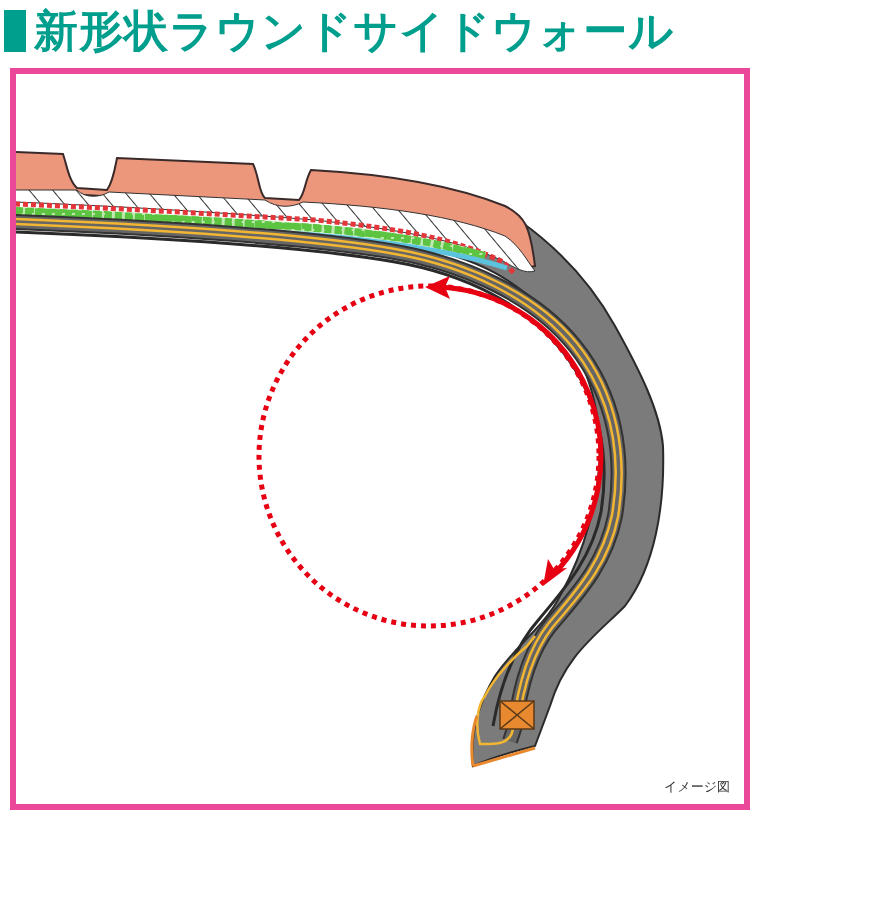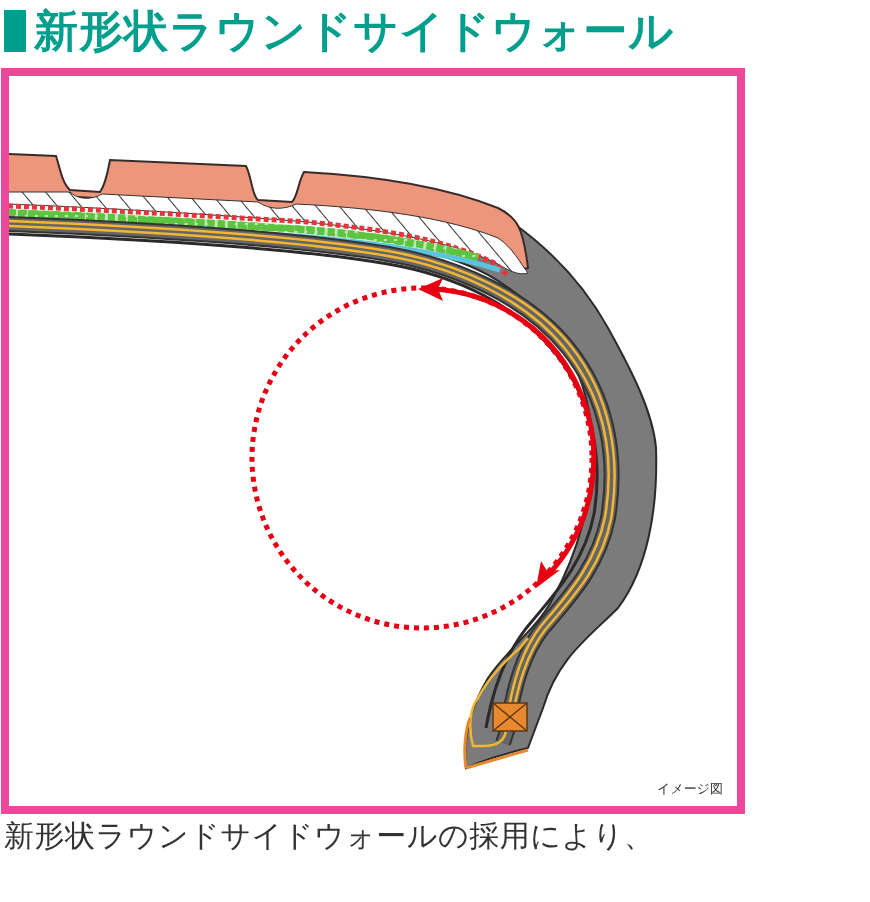--- a/index.html
+++ b/index.html
@@ -1,20 +1,20 @@
 <!DOCTYPE html>
 <html><head>
 <meta charset="utf-8">
 <style>
   html, body { margin:0; padding:0; background:#ffffff; }
   body { width:870px; height:902px; position:relative; overflow:hidden; font-family:"DejaVu Sans", sans-serif; }
   .title { position:absolute; left:0; top:0; height:62px; display:flex; align-items:center; }
   .title-square { width:22px; height:42px; background:#009e8c; margin-left:4px; margin-right:8px; }
   .title-text { font-size:44px; font-weight:bold; color:#009e8c; letter-spacing:1px; line-height:62px; white-space:nowrap; }
-  .frame { position:absolute; left:1px; top:68px; width:728px; height:730px; border:8px solid #ec4899; box-sizing:content-box; overflow:hidden; }
+  .frame { position:absolute; left:10px; top:68px; width:728px; height:730px; border:6px solid #ec4899; box-sizing:content-box; overflow:hidden; }
   .frame svg { position:absolute; left:0; top:0; }
   .caption-small { position:absolute; right:14px; bottom:8px; font-size:13px; color:#333; }
   .desc { position:absolute; left:4px; top:814px; font-size:30px; line-height:44px; color:#333; white-space:nowrap; letter-spacing:0.5px; }
 </style>
 </head>
 <body>
 
 <div class="title">
   <div class="title-square"></div>
   <div class="title-text">新形状ラウンドサイドウォール</div>
@@ -67,14 +67,13 @@
     <circle cx="414" cy="450" r="170" fill="none" stroke="#e60012" stroke-width="5" stroke-dasharray="5,5"></circle>
 
     <path d="M424,281 A170,170 0 0,1 540,567" fill="none" stroke="#e60012" stroke-width="5"></path>
     <polygon points="410,281 435,270 430,281 435,293" fill="#e60012"></polygon>
     <polygon points="528,580 533,553 539,563 552,562" fill="#e60012"></polygon>
   </svg>
   <div class="caption-small">イメージ図</div>
 </div>
 
 <div class="desc">
-  <div>新形状ラウンドサイドウォールの採用により、</div>
 </div>
 
 </body></html>

